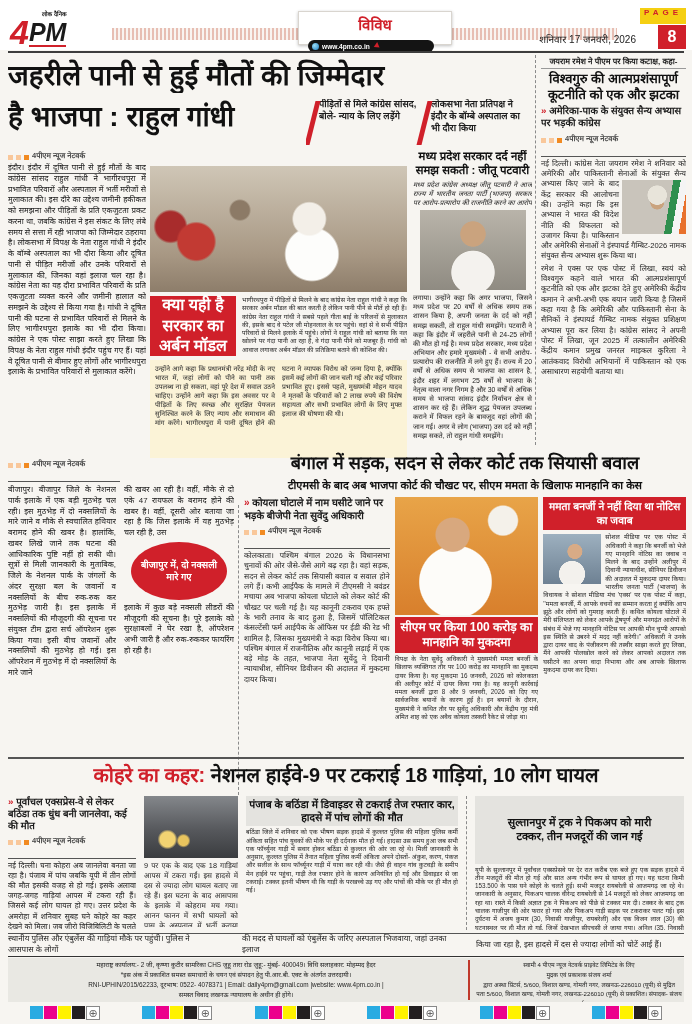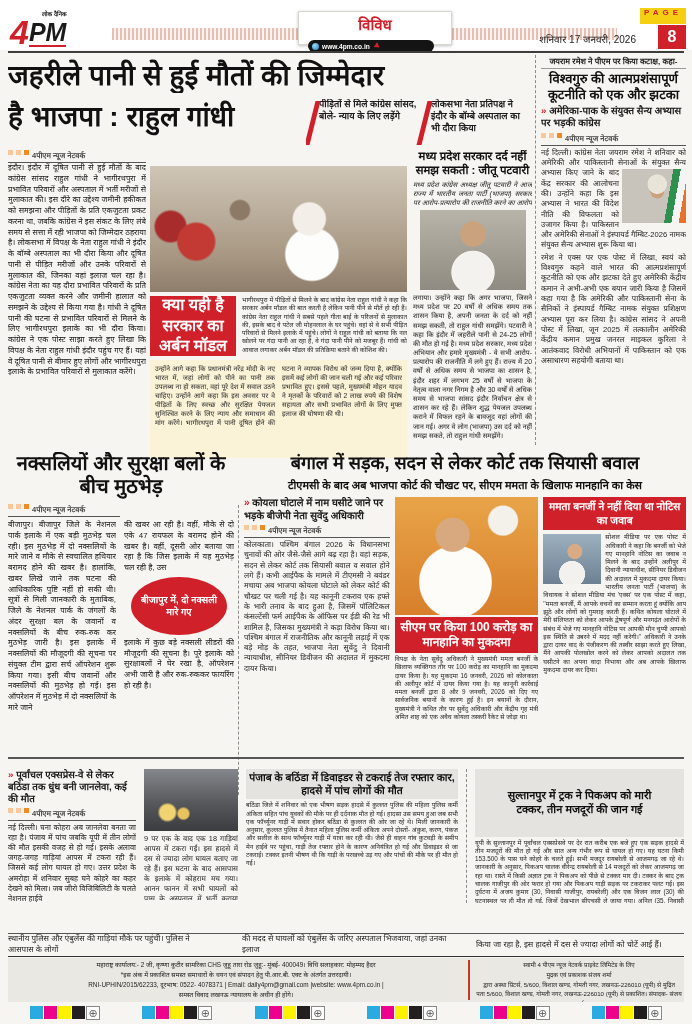--- a/index.html
+++ b/index.html
@@ -4,22 +4,22 @@
 <style>
   html,body{margin:0;padding:0;background:#ffffff;}
   .page{position:relative;width:692px;height:1024px;background:#f7f5f1;overflow:hidden;
         font-family:"Liberation Sans","DejaVu Sans",sans-serif;color:#1c1c1c;}
   .abs{position:absolute;}
   .jt{text-align:justify;}
   .ctr{text-align:center;}
   .ovh{overflow:hidden;}
   .hd{font-weight:800;color:#111;}
   .red{color:#d0202a;}
-  .bylinerow{display:flex;align-items:flex-start;gap:3px;border-bottom:1.4px solid #555;
-             padding-bottom:2px;font-size:7.5px;font-weight:bold;color:#4a4a4a;}
+  .bylinerow{display:flex;align-items:flex-end;gap:3px;border-bottom:1.4px solid #555;
+             padding-bottom:13px;font-size:7.5px;font-weight:bold;color:#4a4a4a;}
   .sq{width:5px;height:5px;background:#f18a21;display:inline-block;}
   .sq.lt{background:#f9c79a;}
   .photo{background:#b9ab97;}
   .slash{width:5px;background:#d0202a;transform:skewX(-14deg);flex:0 0 5px;margin:2px 4px;}
   .dashv{border-left:1.2px dashed #8a8a8a;width:0;}
   .creambox{background:#fbf3d7;}
   .redbox{background:#d0202a;color:#fff;}
   .graycap{background:#e4e3df;}
   .smalltxt{font-size:6.3px;line-height:1.32;color:#2a2a2a;}
   .bodytxt{font-size:7.9px;line-height:1.36;color:#1d1d1d;}
@@ -134,21 +134,20 @@
           radial-gradient(circle at 55% 28%, #e8e4da 0 18%, transparent 19%),
           radial-gradient(circle at 55% 42%, #caa37e 0 14%, transparent 15%),
           linear-gradient(100deg,#c9c4bb 70%,#2f8f4e 70% 80%,#f4f4f4 80% 90%,#e8712c 90%);"></span>
       <span>किए जाने के बाद केंद्र सरकार की आलोचना की। उन्होंने कहा कि इस अभ्यास ने भारत की विदेश नीति की विफलता को उजागर किया है। पाकिस्तान और अमेरिकी सेनाओं ने इंस्पायर्ड गैम्बिट-2026 नामक संयुक्त सैन्य अभ्यास शुरू किया था।</span>
       <span style="display:block;height:2px;"></span>
       <span>रमेश ने एक्स पर एक पोस्ट में लिखा, स्वयं को विश्वगुरु कहने वाले भारत की आत्मप्रशंसापूर्ण कूटनीति को एक और झटका देते हुए अमेरिकी केंद्रीय कमान ने अभी-अभी एक बयान जारी किया है जिसमें कहा गया है कि अमेरिकी और पाकिस्तानी सेना के सैनिकों ने इंस्पायर्ड गैम्बिट नामक संयुक्त प्रशिक्षण अभ्यास पूरा कर लिया है। कांग्रेस सांसद ने अपनी पोस्ट में लिखा, जून 2025 में तत्कालीन अमेरिकी केंद्रीय कमान प्रमुख जनरल माइकल कुरिला ने आतंकवाद विरोधी अभियानों में पाकिस्तान को एक असाधारण सहयोगी बताया था।</span>
     </div>
   </div>
 
   <div class="abs ovh" style="left:8px;top:452px;width:226px;height:343px;">
-    <div class="ctr hd" style="font-size:20px;line-height:1.15;">नक्सलियों और सुरक्षा बलों के बीच मुठभेड़</div>
     <div class="bylinerow" style="width:112px;margin-top:6px;">
       <span class="sq lt"></span>
       <span class="sq lt"></span>
       <span class="sq"></span>
       <span>4पीएम न्यूज नेटवर्क</span>
     </div>
     <div style="display:flex;gap:8px;margin-top:3px;height:262px;">
       <div class="bodytxt jt ovh" style="width:108px;">बीजापुर। बीजापुर जिले के नेशनल पार्क इलाके में एक बड़ी मुठभेड़ चल रही। इस मुठभेड़ में दो नक्सलियों के मारे जाने व मौके से स्वचालित हथियार बरामद होने की खबर है। हालांकि, खबर लिखे जाने तक घटना की आधिकारिक पुष्टि नहीं हो सकी थी। सूत्रों से मिली जानकारी के मुताबिक, जिले के नेशनल पार्क के जंगलों के अंदर सुरक्षा बल के जवानों व नक्सलियों के बीच रुक-रुक कर मुठभेड़ जारी है। इस इलाके में नक्सलियों की मौजूदगी की सूचना पर संयुक्त टीम द्वारा सर्च ऑपरेशन शुरू किया गया। इसी बीच जवानों और नक्सलियों की मुठभेड़ हो गई। इस ऑपरेशन में मुठभेड़ में दो नक्सलियों के मारे जाने</div>
       <div class="ovh" style="width:110px;">
         <div class="bodytxt jt">की खबर आ रही है। वहीं, मौके से दो एके 47 रायफल के बरामद होने की खबर है। वहीं, दूसरी ओर बताया जा रहा है कि जिस इलाके में यह मुठभेड़ चल रही है, उस</div>
@@ -199,20 +198,23 @@
           <span>सोशल मीडिया पर एक पोस्ट में अधिकारी ने कहा कि बनर्जी को भेजे गए मानहानि नोटिस का जवाब न मिलने के बाद उन्होंने अलीपुर में दिवानी न्यायाधीश, सीनियर डिवीजन की अदालत में मुकदमा दायर किया। भारतीय जनता पार्टी (भाजपा) के विधायक ने सोशल मीडिया मंच 'एक्स' पर एक पोस्ट में कहा, ''ममता बनर्जी, मैं आपके वचनों का सम्मान करता हूं क्योंकि आप झूठे और लोगों को गुमराह करती हैं। कथित कोयला घोटाले में मेरी संलिप्तता को लेकर आपके द्वेषपूर्ण और मनगढ़ंत आरोपों के संबंध में भेजे गए मानहानि नोटिस पर आपकी मौन चुप्पी आपको इस स्थिति से उबरने में मदद नहीं करेगी।'' अधिकारी ने उनके द्वारा दायर वाद के पंजीकरण की तस्वीर साझा करते हुए लिखा, मैंने आपकी पोलखोल करने को लेकर आपको अदालत तक घसीटने का अपना वादा निभाया और अब आपके खिलाफ मुकदमा दायर कर दिया।</span>
         </div>
       </div>
 
     </div>
   </div>
 
   <div class="abs" style="left:8px;top:757px;width:676px;height:1.5px;background:#555;"></div>
 
   <div class="abs ovh" style="left:8px;top:761px;width:676px;height:170px;">
+    <div class="ctr hd ovh" style="font-size:20px;white-space:nowrap;">
+      <span class="red">कोहरे का कहर:</span><span> नेशनल हाईवे-9 पर टकराई 18 गाड़ियां, 10 लोग घायल</span>
+    </div>
 
     <div style="display:flex;gap:8px;margin-top:8px;height:134px;">
       <div class="ovh" style="width:128px;">
         <div style="font-size:9.8px;font-weight:700;line-height:1.25;">
           <span class="red">»</span>
           <span>पूर्वांचल एक्सप्रेस-वे से लेकर बठिंडा तक धुंध बनी जानलेवा, कई की मौत</span>
         </div>
         <div class="bylinerow" style="margin-top:2px;">
           <span class="sq lt"></span>
           <span class="sq lt"></span>

